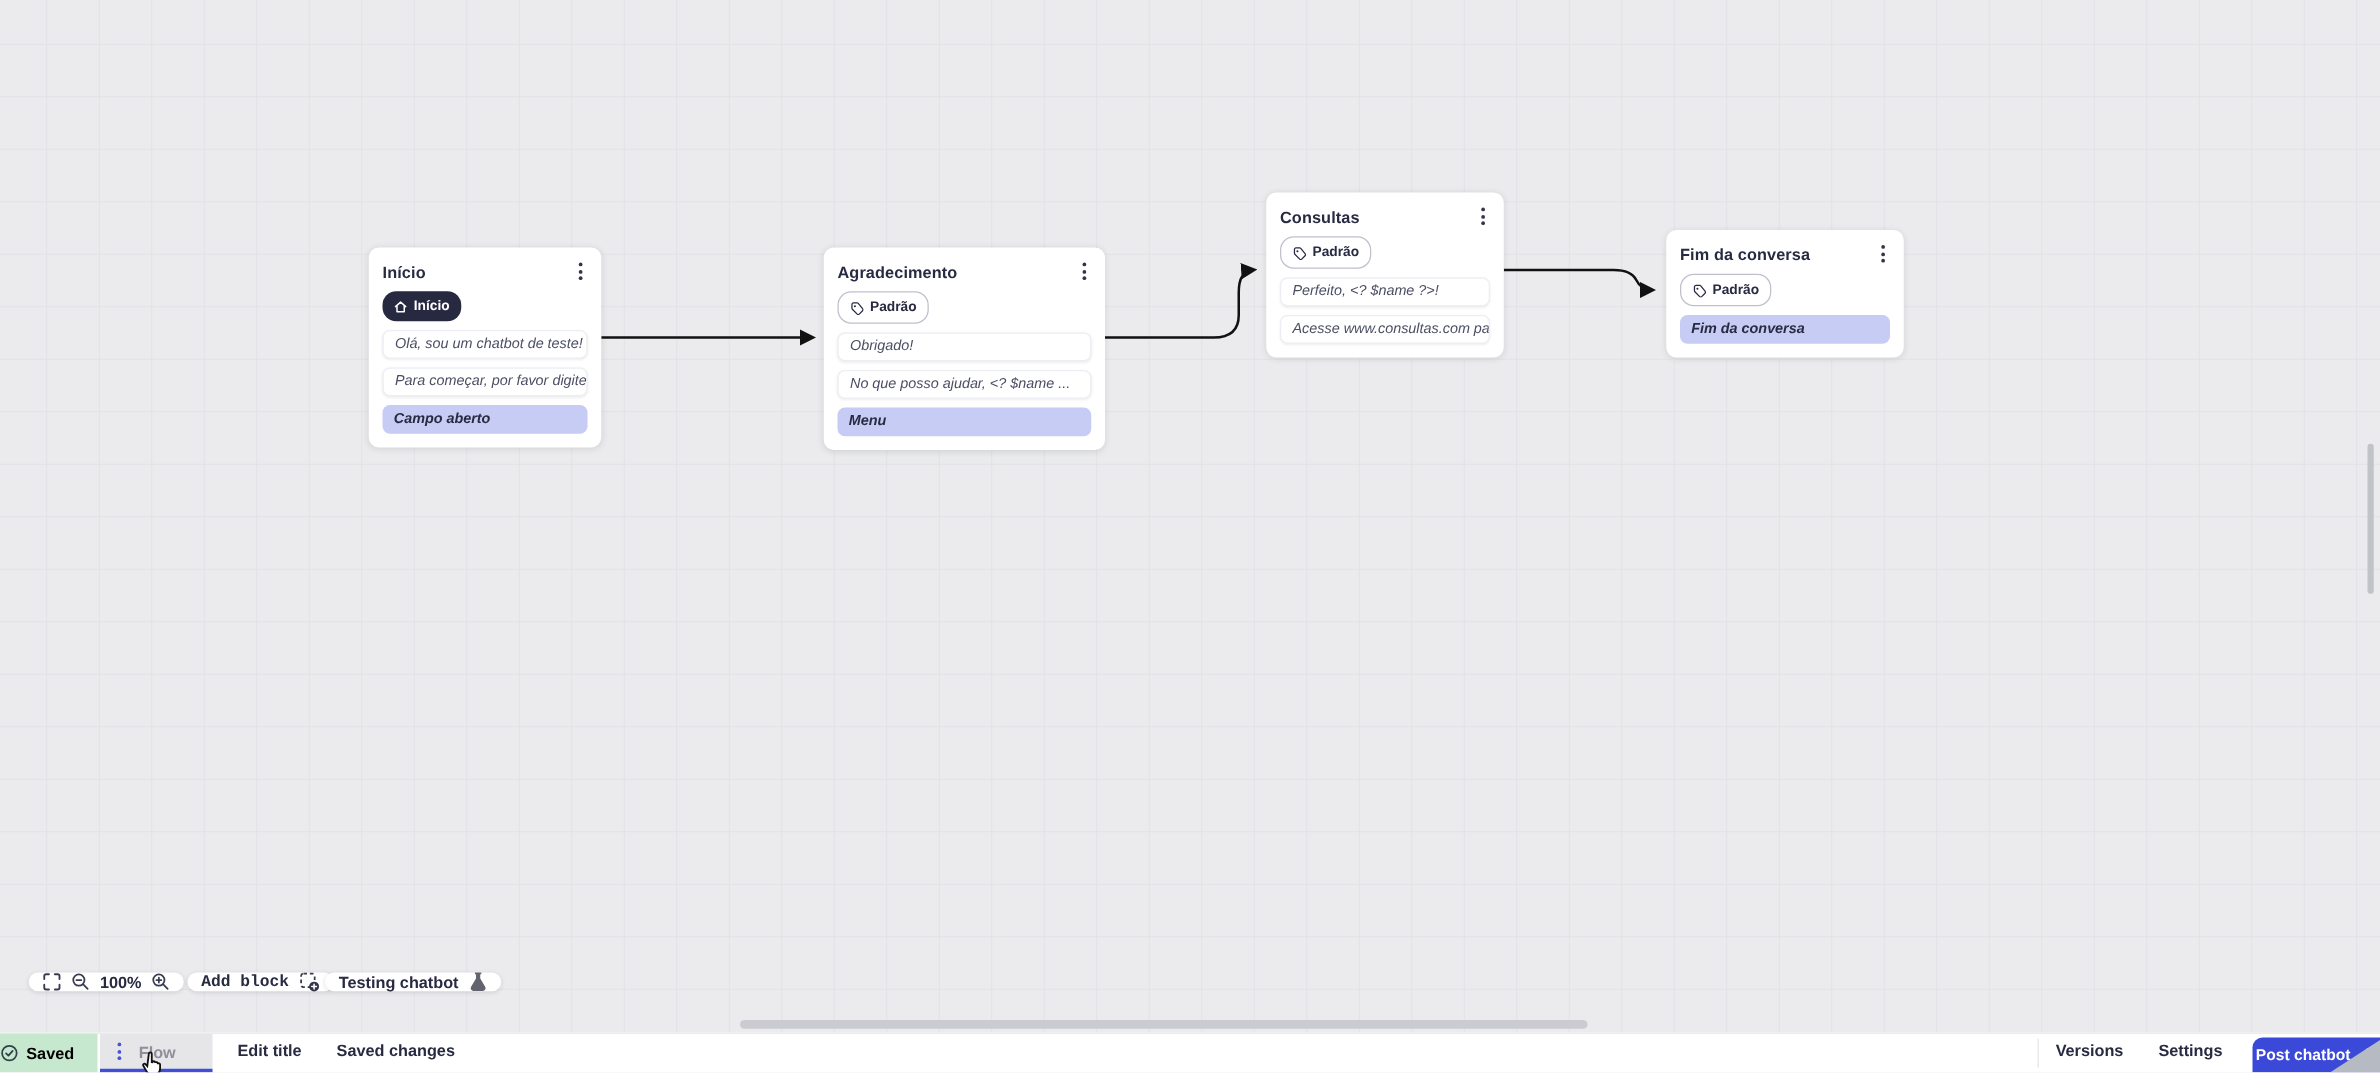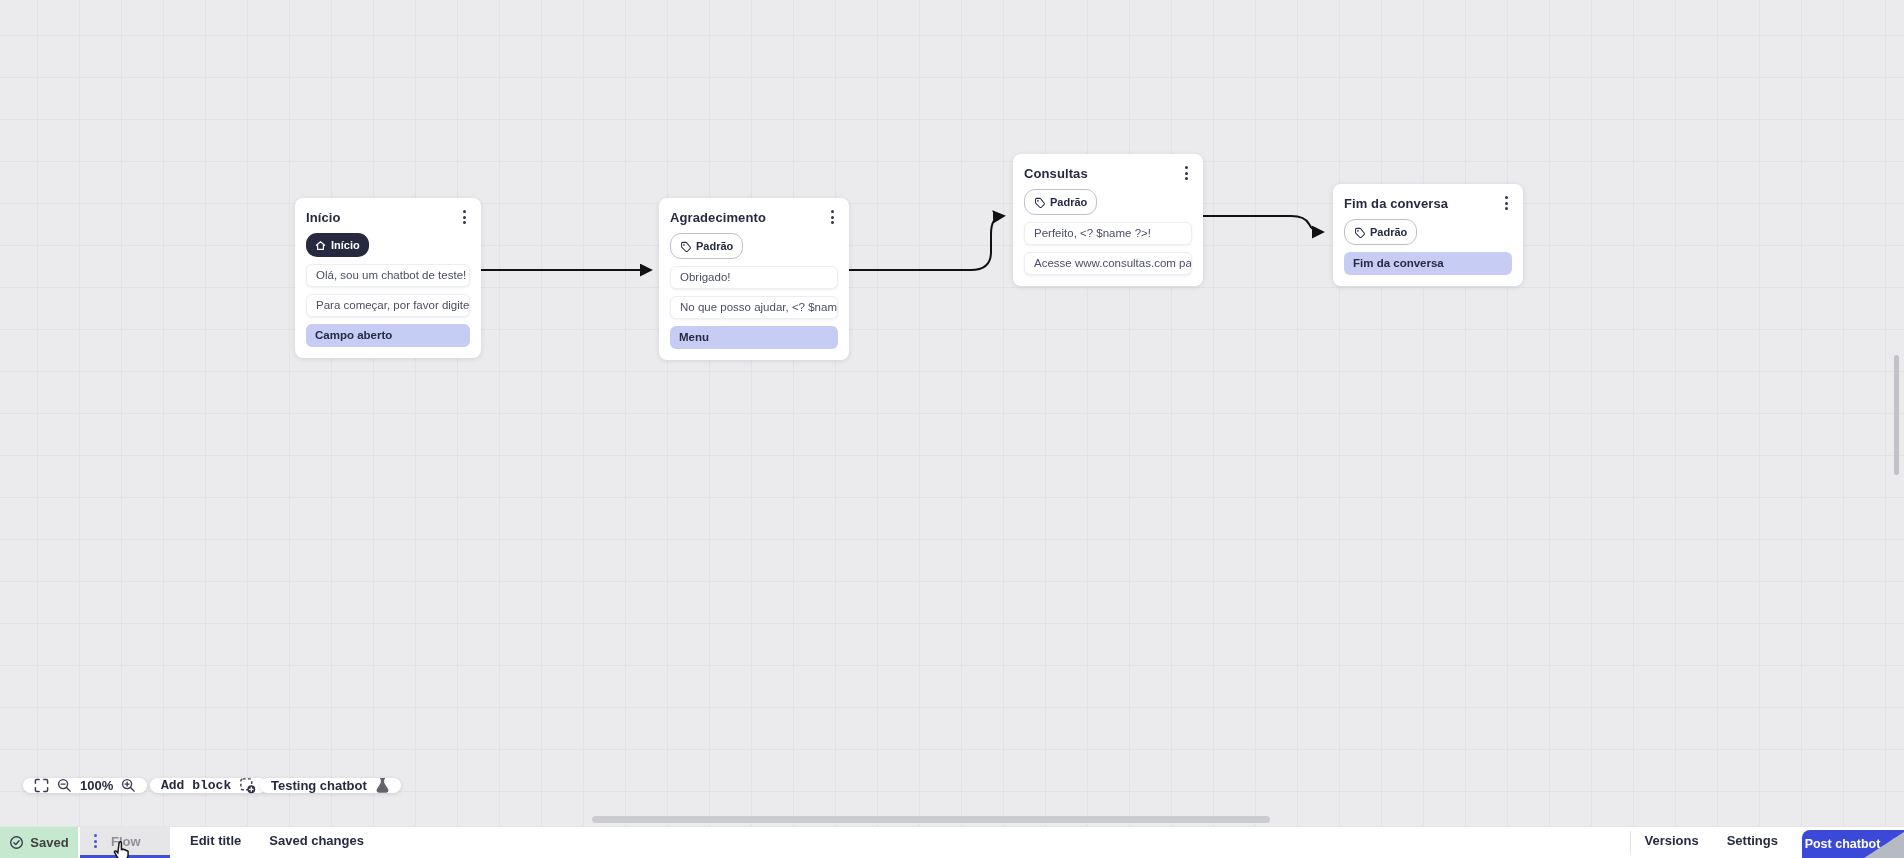--- a/index.html
+++ b/index.html
@@ -30,27 +30,27 @@
   .node-title { font-size:13px; font-weight:700; color:#272a41; letter-spacing:.1px; }
   .kebab { display:inline-flex; flex-direction:column; gap:2.5px; padding:2px 4px; cursor:pointer; }
   .kebab i { width:3px; height:3px; border-radius:50%; background:#33344a; }
 
   .badge { display:inline-flex; align-items:center; gap:5px; margin-top:7px;
            height:20px; padding:12px 9px; border-radius:11px; font-size:11px; font-weight:700; }
   .badge.dark { background:#262940; color:#fff; }
   .badge.outline { background:#fff; color:#272a41; border:1px solid #bfc0cb; }
 
   .row { margin-top:7px; height:23px; line-height:21px; padding:0 9px;
-         border-radius:6px; font-size:11.5px; white-space:nowrap; overflow:hidden; }
+         border-radius:6px; font-size:11.5px; white-space:nowrap; overflow:hidden;font-style:italic; }
   .row.msg { background:#fff; border:1px solid #eceef3; color:#4b4e63;
              box-shadow:0 1px 2px rgba(40,42,60,.08); }
   .row.action { background:#c6ccf4; color:#272a41; font-weight:700; line-height:23px; }
 
   .n0 { left:295px; top:198px; width:186px; }
-  .n1 { left:659px; top:198px; width:190px; }
+  .n1 { left:659px; top:198px; width:225px; }
   .n2 { left:1013px; top:154px; width:190px; }
   .n3 { left:1333px; top:184px; width:190px; }
 
   
   .tool-group {
     position:absolute; height:15px; background:#fff; border-radius:8px;
     box-shadow:0 1px 4px rgba(35,38,59,.14);
     display:flex; align-items:center; gap:8px; padding:0 11px;
     color:#272a41; font-size:13px; font-weight:700; cursor:pointer;
   }
@@ -63,21 +63,21 @@
   .hscroll { position:absolute; left:592px; top:816px; width:678px; height:7px;
              border-radius:4px; background:#cbccd2; }
   .vscroll { position:absolute; left:1894px; top:355px; width:5px; height:120px;
              border-radius:3px; background:#c2c2c9; }
 
   
   .statusbar { position:absolute; left:0; top:826px; width:1904px; height:32px;
                background:#fff; border-top:1px solid #e5e5e8;
                display:flex; align-items:stretch; font-size:13px; color:#272a41; }
   .saved { width:78px; background:#c6e8ce; display:flex; align-items:center;
-           justify-content:center; gap:6px; font-weight:700; color:#404040; }
+           gap:6px; font-weight:700; color:#000000; }
   .flow-tab { margin-left:2px; width:90px; background:#e6e6e9;
               border-bottom:3px solid #3f4fd8; display:flex; align-items:center;
               gap:10px; padding:0 10px; cursor:pointer; }
   .flow-tab .kebab i { background:#4553d8; }
   .flow-label { color:#8f8f99; font-weight:700; }
   .bar-btn { display:flex; align-items:center; gap:8px; padding:6px 14px;
              font-weight:700; cursor:pointer;flex-direction:column; }
   .bar-btn.edit { margin-left:6px; }
   .spacer { flex:1; }
   .divider { width:1px; background:#e5e5e8; margin:4px 0; }

